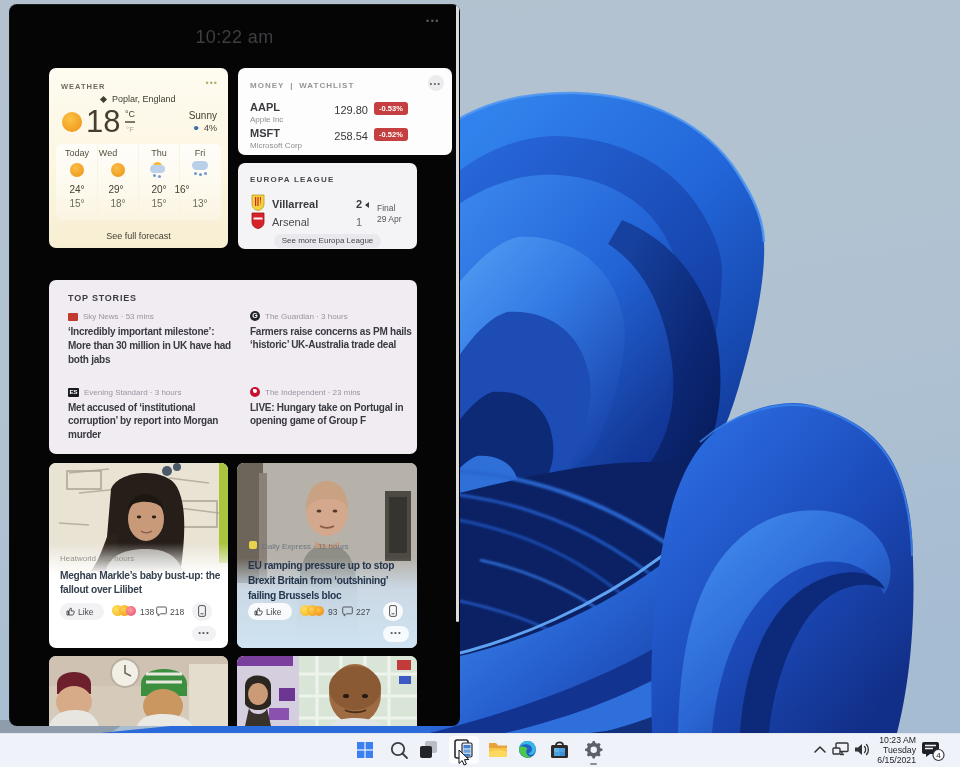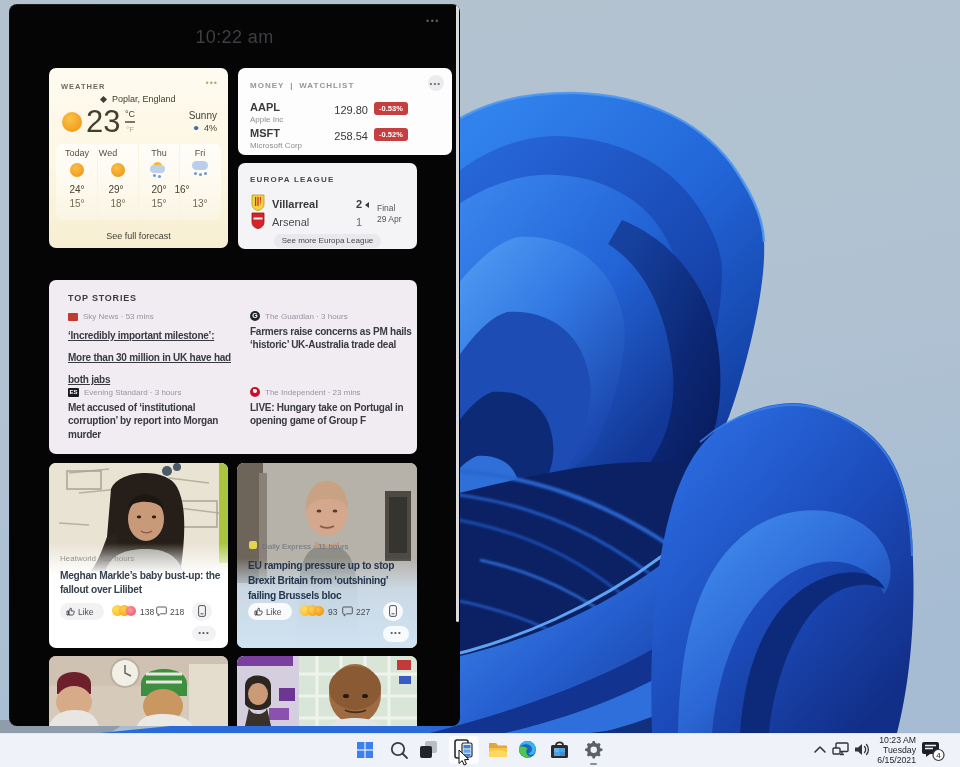--- a/index.html
+++ b/index.html
@@ -111,21 +111,21 @@
 <div id="panel">
  <div id="ptime">10:22 am</div>
  <div id="pdots">•••</div>
 
 <div class="card" id="wcard" style="left:40px;top:64px;width:179px;height:180px;background:linear-gradient(180deg,#fefbf0 0%,#fcf6e2 55%,#f7eed2 100%);color:#45422f;">
   <div class="abs" style="left:12px;top:14px;font-size:7.5px;letter-spacing:1px;font-weight:bold;color:#6f6a5c;">WEATHER</div>
   <div class="abs mdots" style="right:10px;top:10px;color:#b9ad72;">•••</div>
   <div class="abs" style="left:52px;top:29px;width:5px;height:5px;background:#3f3d33;transform:rotate(45deg);"></div>
       <div class="abs" style="left:63px;top:26px;font-size:9px;color:#3f3d33;">Poplar, England</div>
   <div class="abs" style="left:13px;top:44px;width:20px;height:20px;border-radius:50%;background:radial-gradient(circle at 40% 35%,#fcc347,#f09c1e 75%);"></div>
-  <div class="abs" style="left:37px;top:36px;font-size:31px;color:#453e2e;">23</div>
+  <div class="abs" style="left:37px;top:36px;font-size:31px;color:#453e2e;">18</div>
   <div class="abs" style="left:76px;top:41px;font-size:9px;color:#453e2e;border-bottom:2px solid #7d7866;padding-bottom:2px;">°C</div>
   <div class="abs" style="left:77px;top:57px;font-size:8px;color:#b3ab8e;">°F</div>
   <div class="abs" style="right:11px;top:42px;font-size:10px;color:#45422f;text-align:right;">Sunny</div>
   <div class="abs" style="right:30px;top:58px;width:4px;height:4px;background:#3a6ea8;border-radius:50% 0 50% 50%;transform:rotate(45deg);"></div>
       <div class="abs" style="right:11px;top:55px;font-size:9px;color:#45422f;text-align:right;">4%</div>
   <div class="abs" style="left:7px;top:76px;width:165px;height:76px;background:linear-gradient(180deg,rgba(255,255,255,.75),rgba(255,255,255,.25));border-radius:6px;"></div>
       <div class="abs" style="left:47.5px;top:76px;width:1.5px;height:76px;background:#faf3dd;"></div>
       <div class="abs" style="left:88.5px;top:76px;width:1.5px;height:76px;background:#faf3dd;"></div>
       <div class="abs" style="left:129.5px;top:76px;width:1.5px;height:76px;background:#faf3dd;"></div>
 
@@ -188,21 +188,21 @@
   <div class="abs" style="left:139px;top:40px;font-size:8.5px;color:#55555a;">Final</div>
   <div class="abs" style="left:139px;top:51px;font-size:8.5px;color:#55555a;">29 Apr</div>
   <div class="abs" style="left:36px;top:71px;width:107px;height:14px;background:#e9e8ec;border-radius:7px;text-align:center;font-size:8px;color:#48484c;line-height:14px;">See more Europa League</div>
 </div>
 
 <div class="card" id="tcard" style="left:40px;top:276px;width:368px;height:174px;background:#f0ecf2;">
   <div class="abs" style="left:19px;top:13px;font-size:9px;font-weight:bold;letter-spacing:.8px;color:#3b3b41;">TOP STORIES</div>
 
   <div class="abs" style="left:19px;top:33px;width:10px;height:8px;background:#c03a30;border-radius:1px;"></div>
   <div class="abs" style="left:34px;top:32px;font-size:8px;color:#9a93a0;">Sky News · 53 mins</div>
-  <div class="abs" style="left:19px;top:45px;width:190px;font-size:10px;letter-spacing:-0.25px;font-weight:bold;color:#3a3a42;line-height:22px;text-decoration:underline;">‘Incredibly important milestone’:<br>More than 30 million in UK have had<br>both jabs</div>
+  <div class="abs" style="left:19px;top:45px;width:190px;font-size:10px;letter-spacing:-0.25px;font-weight:bold;color:#3a3a42;line-height:14px;">‘Incredibly important milestone’:<br>More than 30 million in UK have had<br>both jabs</div>
 
   <div class="abs" style="left:201px;top:31px;width:10px;height:10px;background:#22252c;border-radius:50%;color:#fff;font-size:7px;text-align:center;line-height:10px;font-weight:bold;">G</div>
   <div class="abs" style="left:216px;top:32px;font-size:8px;color:#9a93a0;">The Guardian · 3 hours</div>
   <div class="abs" style="left:201px;top:45px;width:190px;font-size:10px;letter-spacing:-0.25px;font-weight:bold;color:#3a3a42;line-height:13.3px;">Farmers raise concerns as PM hails<br>‘historic’ UK-Australia trade deal</div>
 
   <div class="abs" style="left:19px;top:108px;width:11px;height:9px;background:#1a1a1e;border-radius:1px;color:#fff;font-size:6px;font-weight:bold;text-align:center;line-height:9px;">ES</div>
   <div class="abs" style="left:35px;top:108px;font-size:8px;color:#9a93a0;">Evening Standard · 3 hours</div>
   <div class="abs" style="left:19px;top:121px;width:190px;font-size:10px;letter-spacing:-0.25px;font-weight:bold;color:#3a3a42;line-height:13.3px;">Met accused of ‘institutional<br>corruption’ by report into Morgan<br>murder</div>
 
   <div class="abs" style="left:201px;top:107px;width:10px;height:10px;background:#c8102e;border-radius:50%;"></div>

